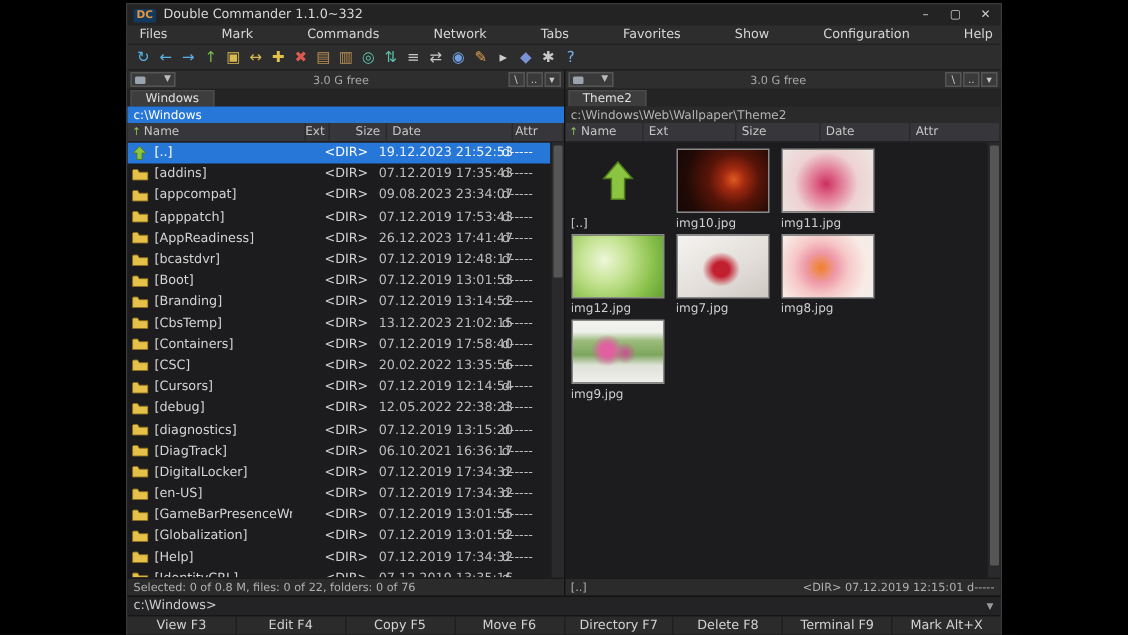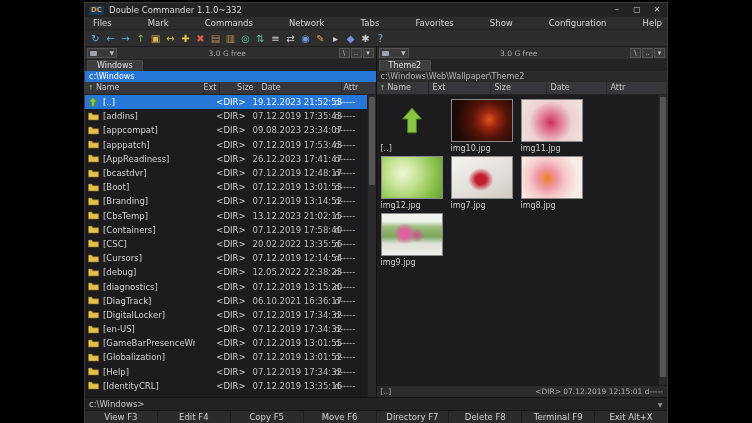--- a/index.html
+++ b/index.html
@@ -452,20 +452,23 @@
                 <span class="c-ext"></span>
                 <span class="c-size">&lt;DIR&gt;</span>
                 <span class="c-date">07.12.2019 13:35:16</span>
                 <span class="c-attr">d-----</span>
               </div>
             </div>
           <div class="scroll">
               <div class="sthumb" style="height:88px;"></div>
             </div>
         </div>
+        <div class="panestatus">
+          <span>Selected: 0 of 0.8 M, files: 0 of 22, folders: 0 of 76</span>
+        </div>
       </div>
 
       <div class="pane right">
         <div class="drivebar">
           <div class="drive-combo">
             <span class="drive-disk"></span>
             <span class="dd-arrow">▼</span>
           </div>
           <span class="free-label">3.0 G free</span>
           <span class="drive-btn">\</span>
@@ -540,17 +543,17 @@
     </div>
 
     <div class="fbar">
         <div class="fbtn">View F3</div>
         <div class="fbtn">Edit F4</div>
         <div class="fbtn">Copy F5</div>
         <div class="fbtn">Move F6</div>
         <div class="fbtn">Directory F7</div>
         <div class="fbtn">Delete F8</div>
         <div class="fbtn">Terminal F9</div>
-        <div class="fbtn">Exit Alt+X</div>
+        <div class="fbtn">Mark Alt+X</div>
       </div>
 
   </div>
 </div>
 
 </body></html>

